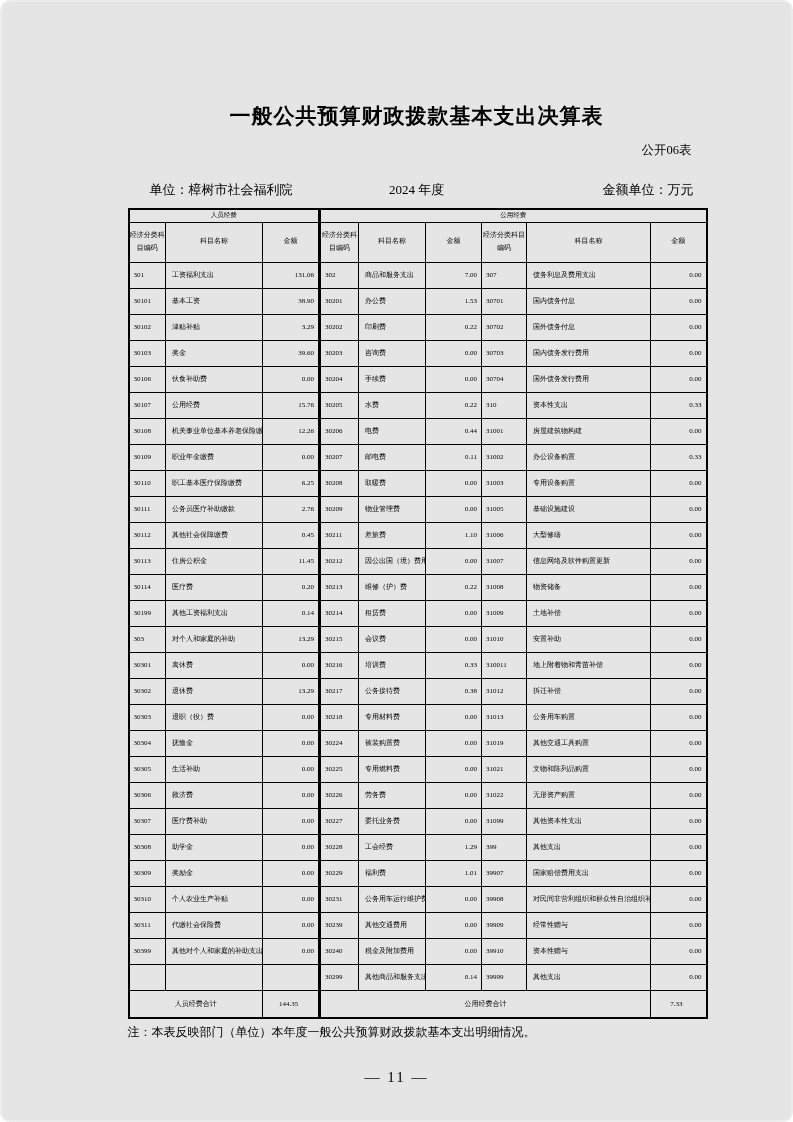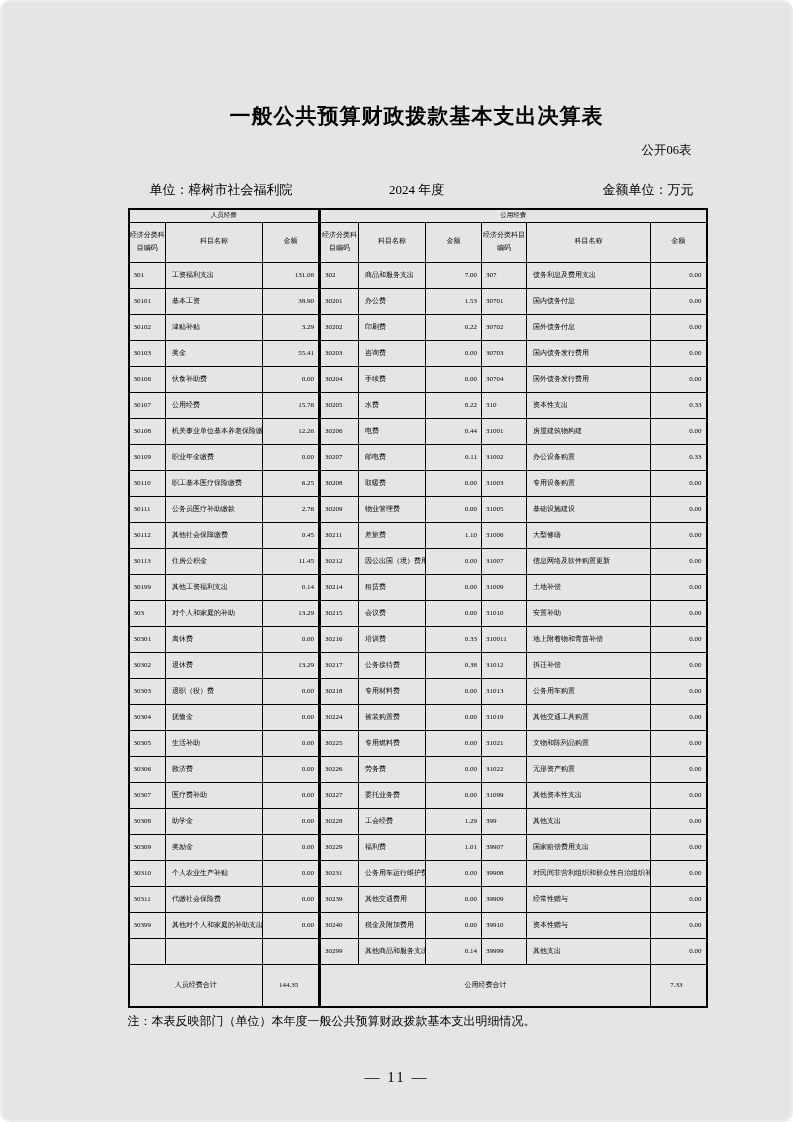--- a/index.html
+++ b/index.html
@@ -57,21 +57,21 @@
   table.fin td, table.fin th {
     border: 1.5px solid #000;
     font-weight: 400;
     overflow: hidden;
     white-space: nowrap;
   }
   table.fin { border: 2px solid #000; }
   tr.group-header-row td { height: 13px; text-align: center; font-size: 6.5px; }
   tr.col-header-row td { height: 40px; text-align: center; line-height: 1.9; font-size: 7px; }
   tr.data-row td { height: 26px; }
-  tr.total-row td { height: 43px; text-align: center; }
+  tr.total-row td { height: 28px; text-align: center; }
   td.code   { text-align: left; padding-left: 4px; }
   td.name   { text-align: left; padding-left: 6px; }
   td.amount { text-align: right; padding-right: 4px; }
   td.bold   { font-weight: 700; }
   .col-code1 { width: 37px; } .col-name1 { width: 97px; } .col-amt1 { width: 57px; }
   .col-code2 { width: 39px; } .col-name2 { width: 67px; } .col-amt2 { width: 56px; }
   .col-code3 { width: 45px; } .col-name3 { width: 124px; } .col-amt3 { width: 56px; }
   .group-divider { border-left: 3px solid #000 !important; }
   .note {
     margin-top: 5px;
@@ -160,21 +160,21 @@
             <td class="code group-divider">30202</td>
             <td class="name">印刷费</td>
             <td class="amount">0.22</td>
             <td class="code">30702</td>
             <td class="name">国外债务付息</td>
             <td class="amount">0.00</td>
           </tr>
           <tr class="data-row">
             <td class="code">30103</td>
             <td class="name">奖金</td>
-            <td class="amount">55.41</td>
+            <td class="amount">39.60</td>
             <td class="code group-divider">30203</td>
             <td class="name">咨询费</td>
             <td class="amount">0.00</td>
             <td class="code">30703</td>
             <td class="name">国内债务发行费用</td>
             <td class="amount">0.00</td>
           </tr>
           <tr class="data-row">
             <td class="code">30106</td>
             <td class="name">伙食补助费</td>
@@ -257,20 +257,31 @@
             <td class="name">住房公积金</td>
             <td class="amount">11.45</td>
             <td class="code group-divider">30212</td>
             <td class="name">因公出国（境）费用</td>
             <td class="amount">0.00</td>
             <td class="code">31007</td>
             <td class="name">信息网络及软件购置更新</td>
             <td class="amount">0.00</td>
           </tr>
           <tr class="data-row">
+            <td class="code">30114</td>
+            <td class="name">医疗费</td>
+            <td class="amount">0.20</td>
+            <td class="code group-divider">30213</td>
+            <td class="name">维修（护）费</td>
+            <td class="amount">0.22</td>
+            <td class="code">31008</td>
+            <td class="name">物资储备</td>
+            <td class="amount">0.00</td>
+          </tr>
+          <tr class="data-row">
             <td class="code">30199</td>
             <td class="name">其他工资福利支出</td>
             <td class="amount">0.14</td>
             <td class="code group-divider">30214</td>
             <td class="name">租赁费</td>
             <td class="amount">0.00</td>
             <td class="code">31009</td>
             <td class="name">土地补偿</td>
             <td class="amount">0.00</td>
           </tr>

